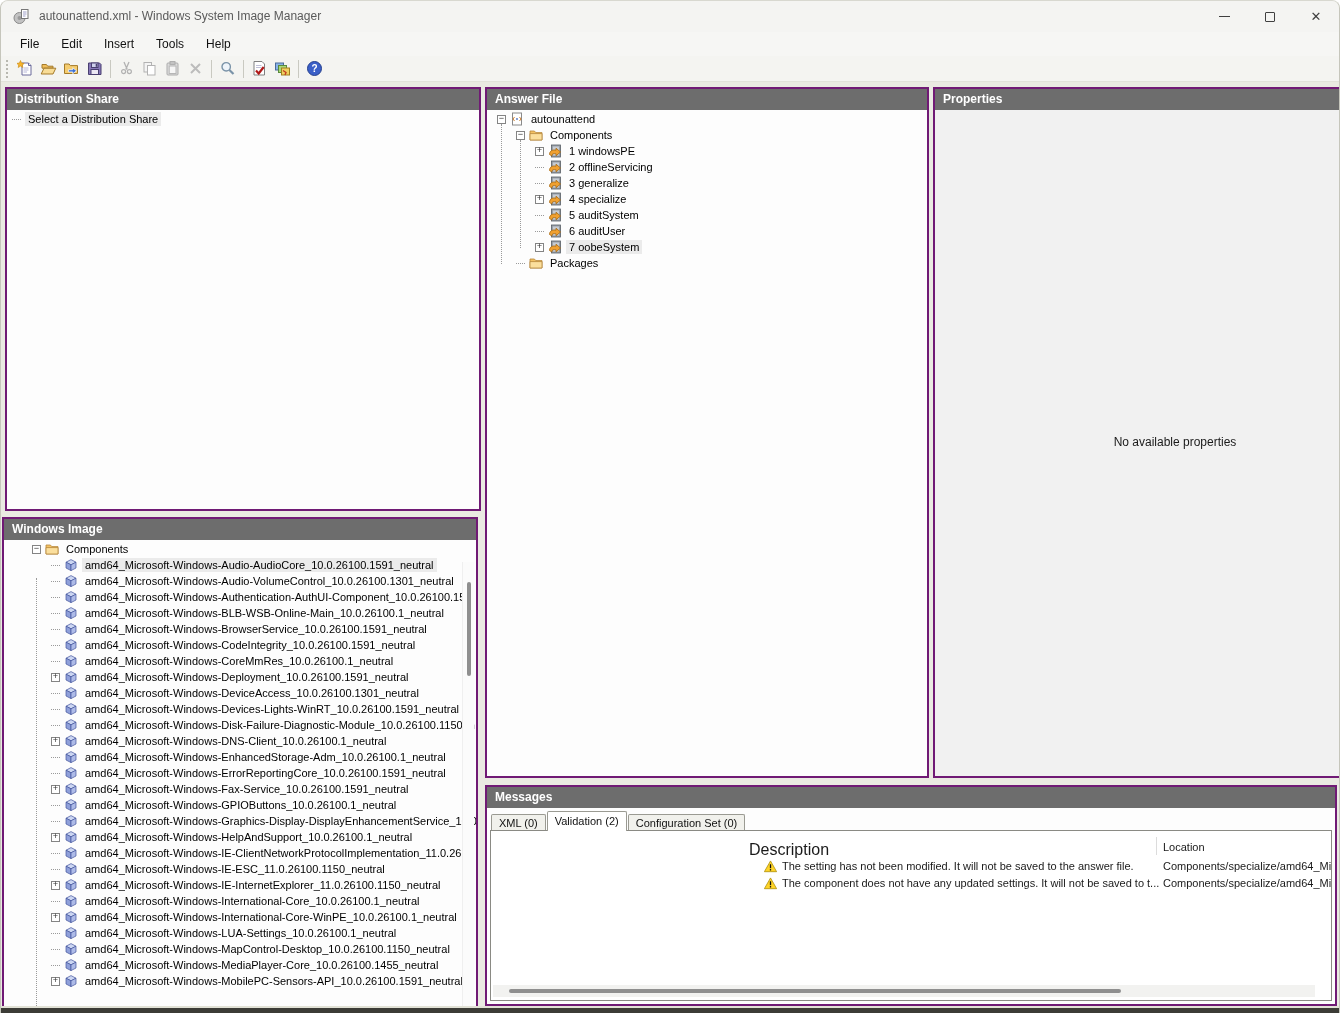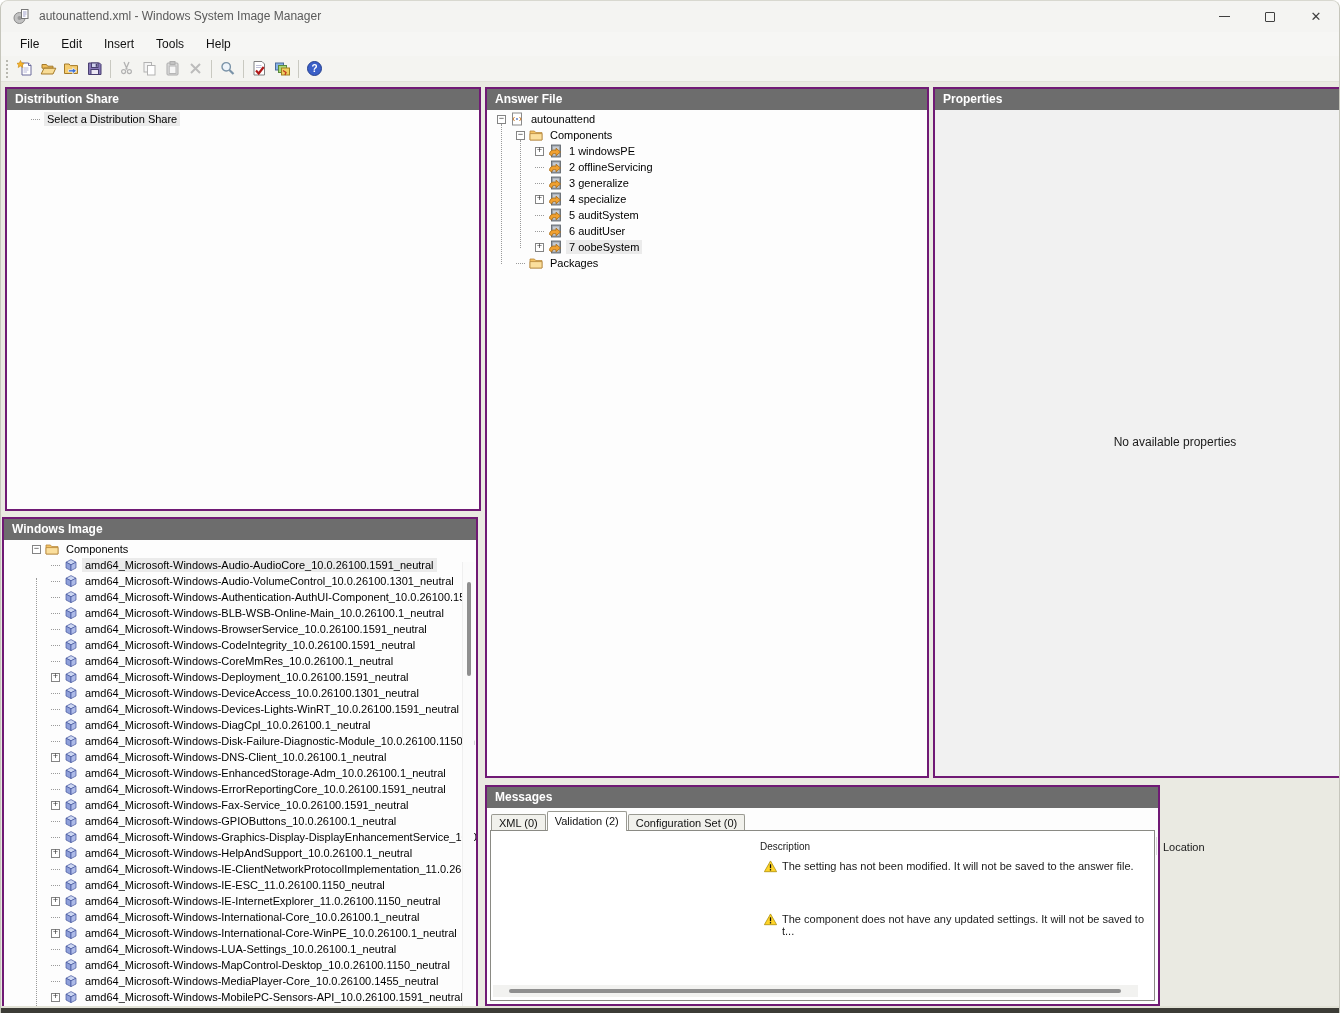--- a/index.html
+++ b/index.html
@@ -27,26 +27,26 @@
   .tb-btn svg { width:17px; height:17px; }
   .tb-sep { width:1px; height:18px; background:#c9c9c1; margin:0 4px; }
   
   .panel { position:absolute; background:#fdfdfd; border:2px solid #701a75; }
   .panel-header { height:21px; background:#6d6d6d; color:#ffffff; font-weight:bold; font-size:12px; padding:3px 0 0 8px; }
   .panel-body { position:absolute; left:0; right:0; top:21px; bottom:0; overflow:hidden; background:#fdfdfd; }
   #panel-distribution { left:4px; top:86px; width:476px; height:424px; }
   #panel-windows-image { left:1px; top:516px; width:476px; height:573px; }
   #panel-answer-file { left:484px; top:86px; width:444px; height:691px; }
   #panel-properties { left:932px; top:86px; width:484px; height:691px; }
-  #panel-messages { left:484px; top:784px; width:675px; height:221px; }
+  #panel-messages { left:484px; top:784px; width:852px; height:221px; }
   #panel-properties .panel-body { background:#f1f1f1; }
   #props-empty { position:absolute; left:0; right:0; top:50%; margin-top:-8px; text-align:center; font-size:12px; color:#1a1a1a; }
   
   .tree { position:absolute; left:0; top:0; right:0; bottom:0; padding-top:1px; font-size:11px; color:#000; }
-  #dist-tree { padding-left:24px; }
+  #dist-tree { padding-left:5px; }
   #answer-tree { padding-left:10px; }
   #image-tree { padding-left:28px; }
   .tree-row { height:16px; display:flex; align-items:center; white-space:nowrap; overflow:hidden; position:relative; }
   .indent { flex:none; }
   .expander { flex:none; width:9px; height:9px; margin-right:4px; border:1px solid #848484; background:#fff;
               font-size:9px; line-height:6px; text-align:center; color:#333; font-family:"Liberation Mono","DejaVu Sans Mono",monospace; }
   .stub { flex:none; width:9px; height:0; margin-right:4px; border-top:1px dotted #9a9a9a; }
   .ticon { flex:none; width:14px; height:14px; margin-right:4px; }
   .ticon svg { width:14px; height:14px; display:block; }
   .tlabel { padding:1px 3px; }
@@ -56,21 +56,21 @@
   .vscroll { position:absolute; top:22px; right:2px; bottom:15px; width:12px; background:#fbfbfb; border-left:1px solid #efefef; }
   .vscroll .thumb { position:absolute; left:4px; width:4px; background:#8f8f8f; border-radius:2px; }
   .hscroll { position:absolute; left:2px; height:12px; background:#fbfbfb; }
   .hscroll .thumb { position:absolute; top:4px; height:4px; background:#8f8f8f; border-radius:2px; }
   
   #msg-tabs { position:absolute; left:4px; top:24px; height:20px; display:flex; align-items:flex-end; }
   .tab { font-size:11px; color:#111; background:#f1f1ec; border:1px solid #9a9a92; border-bottom:none;
          border-radius:2px 2px 0 0; padding:2px 7px 2px; margin-right:1px; height:17px; }
   .tab.active { background:#ffffff; height:20px; position:relative; z-index:3; padding-top:3px; }
   #msg-table { position:absolute; left:3px; right:3px; top:43px; bottom:3px; background:#ffffff; border:1px solid #8a8a84; z-index:2; }
-  #msg-col-desc { position:absolute; left:269px; top:10px; font-size:10px; color:#1a1a1a;text-align:right; }
+  #msg-col-desc { position:absolute; left:258px; top:10px; font-size:16px; color:#1a1a1a;text-align:right; }
   #msg-col-loc  { position:absolute; left:672px; top:10px; font-size:11px; color:#1a1a1a;text-align:center; }
   #msg-col-divider { position:absolute; left:665px; top:6px; height:18px; width:1px; background:#dcdcdc; }
   .msg-row { position:absolute; left:0; right:0; height:17px; font-size:11px; color:#1a1a1a; }
   .msg-row .w-icon { position:absolute; left:273px; top:2px; width:13px; height:13px; }
   .msg-row .w-icon svg { width:13px; height:13px; display:block; }
   .msg-row .desc { position:absolute; left:291px; top:2px; }
   .msg-row .loc  { position:absolute; left:672px; top:2px; white-space:nowrap; overflow:hidden; right:0; }
   #msg-hscroll { bottom:3px; right:16px; background:#f2f2f0; }
   
   #window-bottom-line { position:absolute; left:0; right:0; bottom:5px; height:2px; background:#e2e2d6; }
@@ -348,32 +348,20 @@
           <div class="tree-row">
             <span class="indent" style="width: 19px;"></span>
             <span class="stub"></span>
             <span class="ticon">
               <svg viewBox="0 0 14 14">
                 <polygon points="2,4.2 7,1.6 12,4.2 7,6.8" fill="#ccd6f2" stroke="#44549c" stroke-width="0.7"></polygon>
                 <polygon points="2,4.2 7,6.8 7,12.6 2,10" fill="#8fa0da" stroke="#44549c" stroke-width="0.7"></polygon>
                 <polygon points="12,4.2 7,6.8 7,12.6 12,10" fill="#aebbe8" stroke="#44549c" stroke-width="0.7"></polygon>
               </svg>
             </span>
-            <span class="tlabel">amd64_Microsoft-Windows-DiagCpl_10.0.26100.1_neutral</span>
-          </div>
-          <div class="tree-row">
-            <span class="indent" style="width: 19px;"></span>
-            <span class="stub"></span>
-            <span class="ticon">
-              <svg viewBox="0 0 14 14">
-                <polygon points="2,4.2 7,1.6 12,4.2 7,6.8" fill="#ccd6f2" stroke="#44549c" stroke-width="0.7"></polygon>
-                <polygon points="2,4.2 7,6.8 7,12.6 2,10" fill="#8fa0da" stroke="#44549c" stroke-width="0.7"></polygon>
-                <polygon points="12,4.2 7,6.8 7,12.6 12,10" fill="#aebbe8" stroke="#44549c" stroke-width="0.7"></polygon>
-              </svg>
-            </span>
             <span class="tlabel">amd64_Microsoft-Windows-Disk-Failure-Diagnostic-Module_10.0.26100.1150_n</span>
           </div>
           <div class="tree-row">
             <span class="indent" style="width: 19px;"></span>
             <span class="expander">+</span>
             <span class="ticon">
               <svg viewBox="0 0 14 14">
                 <polygon points="2,4.2 7,1.6 12,4.2 7,6.8" fill="#ccd6f2" stroke="#44549c" stroke-width="0.7"></polygon>
                 <polygon points="2,4.2 7,6.8 7,12.6 2,10" fill="#8fa0da" stroke="#44549c" stroke-width="0.7"></polygon>
                 <polygon points="12,4.2 7,6.8 7,12.6 12,10" fill="#aebbe8" stroke="#44549c" stroke-width="0.7"></polygon>
@@ -723,21 +711,21 @@
             <span class="w-icon">
               <svg viewBox="0 0 14 14">
                 <polygon points="7,1 13.6,12.6 0.4,12.6" fill="#ffd428" stroke="#a88a00" stroke-width="0.8"></polygon>
                 <rect x="6.3" y="4.6" width="1.4" height="4.2" fill="#111111"></rect>
                 <rect x="6.3" y="9.8" width="1.4" height="1.5" fill="#111111"></rect>
               </svg>
             </span>
             <span class="desc">The setting has not been modified. It will not be saved to the answer file.</span>
             <span class="loc">Components/specialize/amd64_Mic</span>
           </div>
-          <div class="msg-row" style="top: 44px; margin-top: 36px;">
+          <div class="msg-row" style="top: 44px;">
             <span class="w-icon">
               <svg viewBox="0 0 14 14">
                 <polygon points="7,1 13.6,12.6 0.4,12.6" fill="#ffd428" stroke="#a88a00" stroke-width="0.8"></polygon>
                 <rect x="6.3" y="4.6" width="1.4" height="4.2" fill="#111111"></rect>
                 <rect x="6.3" y="9.8" width="1.4" height="1.5" fill="#111111"></rect>
               </svg>
             </span>
             <span class="desc">The component does not have any updated settings. It will not be saved to t...</span>
             <span class="loc">Components/specialize/amd64_Mic</span>
           </div>

